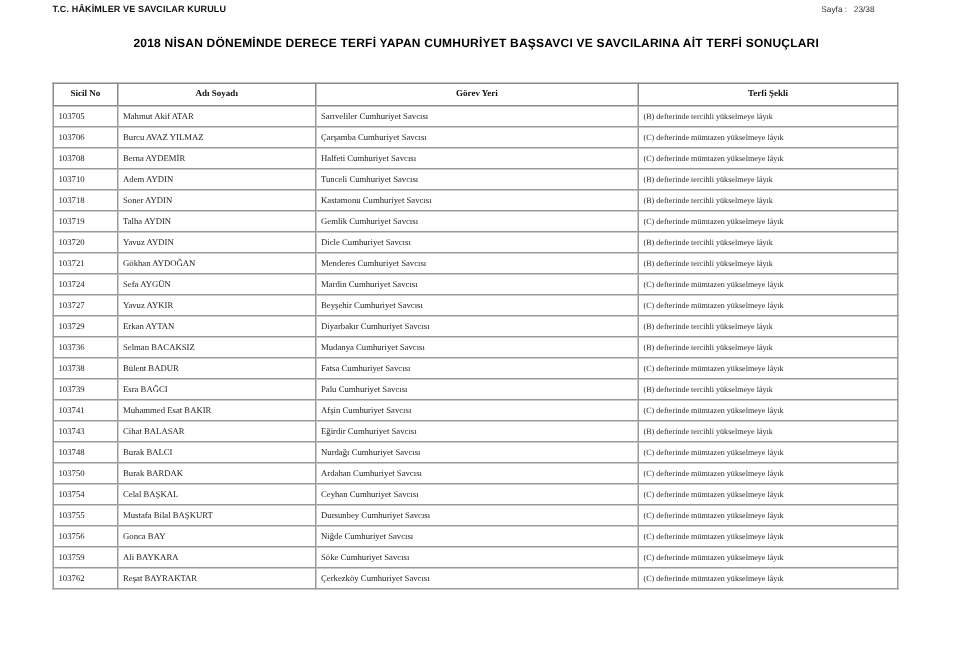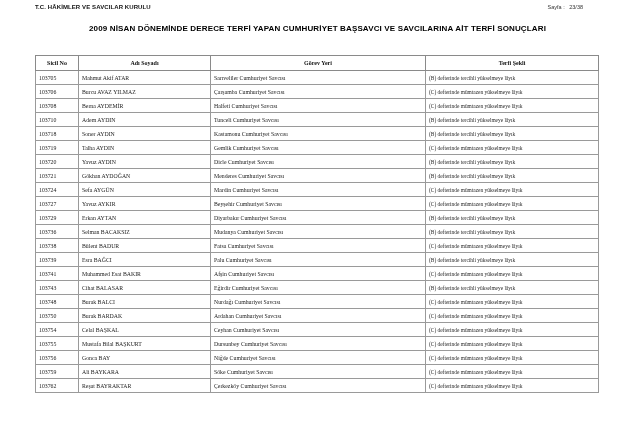--- a/index.html
+++ b/index.html
@@ -61,21 +61,21 @@
 </head>
 <body>
 
 <div class="doc-header-left">T.C. HÂKİMLER VE SAVCILAR KURULU</div>
 
 <div class="doc-page-info">
   <span>Sayfa :</span>
   <span>23/38</span>
 </div>
 
-<div class="doc-title">2009 NİSAN DÖNEMİNDE DERECE TERFİ YAPAN CUMHURİYET BAŞSAVCI VE SAVCILARINA AİT TERFİ SONUÇLARI</div>
+<div class="doc-title">2018 NİSAN DÖNEMİNDE DERECE TERFİ YAPAN CUMHURİYET BAŞSAVCI VE SAVCILARINA AİT TERFİ SONUÇLARI</div>
 
 <table class="results">
   <colgroup>
     <col class="c-sicil">
       <col class="c-name">
       <col class="c-place">
       <col class="c-terfi">
   </colgroup>
   <thead>
     <tr>

